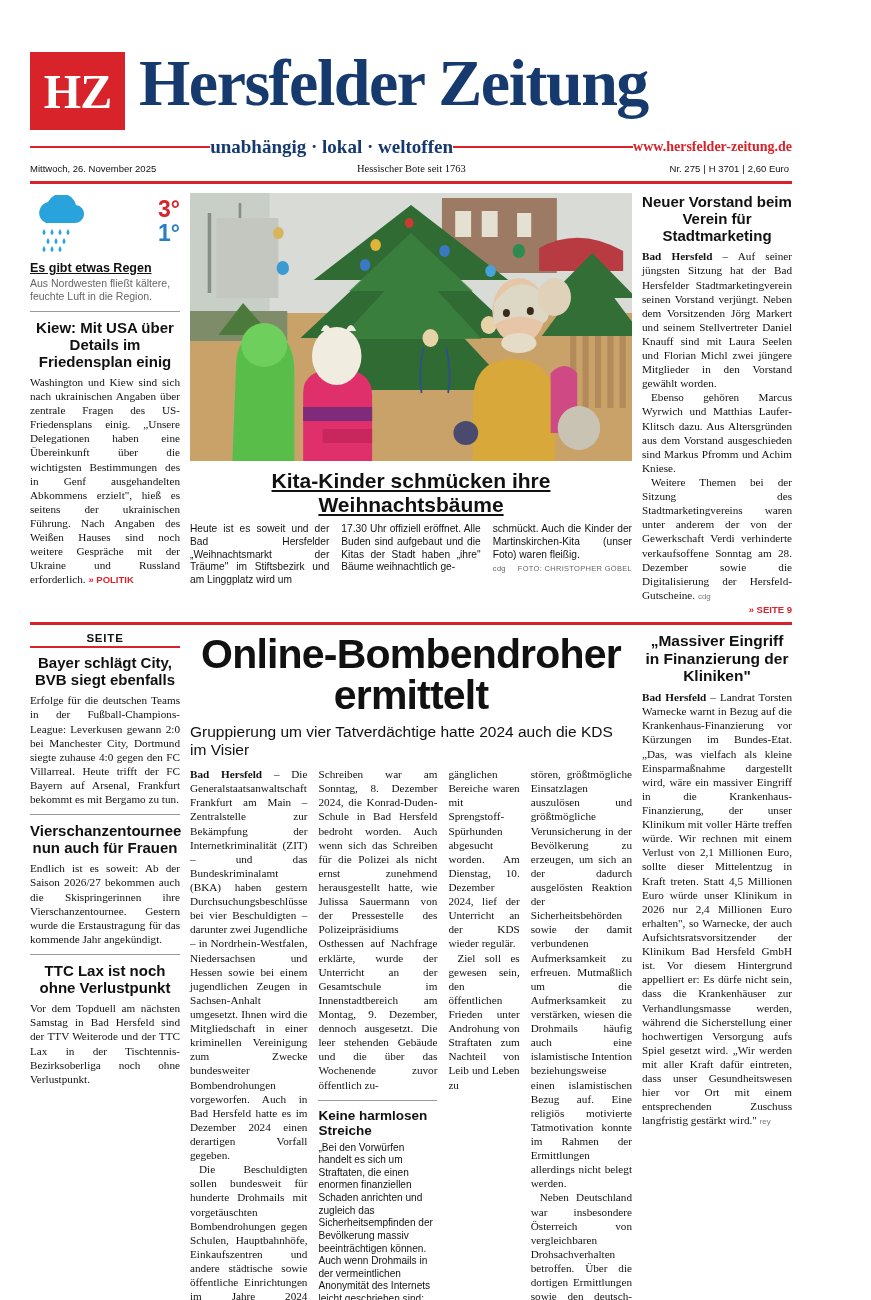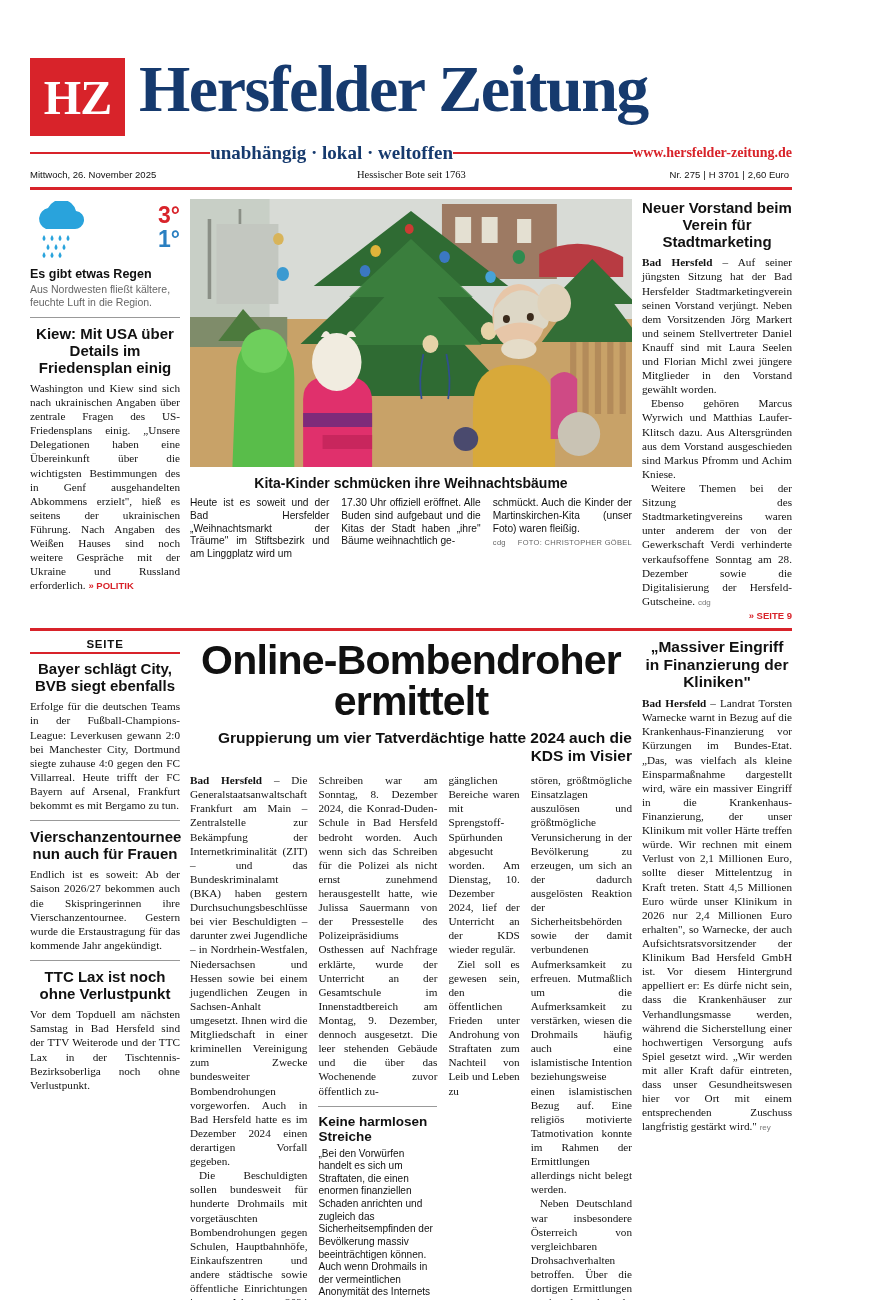--- a/index.html
+++ b/index.html
@@ -4,21 +4,21 @@
 <style>
   * { box-sizing: border-box; }
   html, body { margin:0; padding:0; }
   body {
     width: 871px; height: 1300px;
     background: #ffffff;
     font-family: "Liberation Serif", serif;
     color: #111;
     overflow: hidden;
   }
-  .page { width:822px; height:1300px; position:relative; padding: 16px 30px; }
+  .page { width:822px; height:1300px; position:relative; padding: 10px 30px; }
 
   
   .masthead { padding-top: 42px; display:flex; align-items:flex-start; }
   .hz-logo {
     width: 95px; height: 78px; background:#d8232a;
     color:#fff; display:flex; align-items:center; justify-content:center;
     font-family:"Liberation Serif", serif; font-weight:bold; font-size:48px;
     letter-spacing:-1px; flex:0 0 auto;
   }
   .hz-title {
@@ -52,21 +52,21 @@
   .col-left  { width: 150px; flex:0 0 150px; }
   .col-mid   { flex:1; margin:0 10px; }
   .col-right { width: 150px; flex:0 0 150px; }
 
   
   .weather { display:flex; align-items:flex-start; gap:4px; padding-top:2px;}
   .wicon { width:64px; height:60px; flex:0 0 64px; }
   .wtemps { text-align:right; flex:1; padding-top:2px;}
   .t-hi { font-family:"Liberation Sans",sans-serif; font-weight:bold; font-size:23px; color:#d8232a; line-height:1.05;}
   .t-lo { font-family:"Liberation Sans",sans-serif; font-weight:bold; font-size:23px; color:#2a7fc1; line-height:1.05;}
-  .w-head { font-family:"Liberation Sans",sans-serif; font-weight:bold; font-size:12.5px; margin-top:6px; }
+  .w-head { font-family:"Liberation Sans",sans-serif; font-weight:bold; font-size:12.5px; margin-top:6px;text-decoration:underline; }
   .w-sub { font-family:"Liberation Sans",sans-serif; font-size:10.5px; color:#666; line-height:1.22; margin-top:2px;}
 
   
   .kicker-bar {
     text-align:center; font-family:"Liberation Sans",sans-serif;
     font-weight:bold; font-size:11.5px; letter-spacing:0.8px;
     padding-bottom:2px; border-bottom:2px solid #d8232a; margin-bottom:5px;
   }
   .hl-s {
     font-family:"Liberation Sans",sans-serif; font-weight:bold;
@@ -84,41 +84,41 @@
     font-size:9.5px; color:#d8232a; white-space:nowrap;
   }
   .sig { font-family:"Liberation Sans",sans-serif; font-size:8px; color:#777; }
 
   .hrule { height:1px; background:#999; margin:8px 0 7px; }
 
   
   .photo { position:relative; width:100%; height:268px; overflow:hidden; background:#8a9a7a; }
   .photo svg { display:block; width:100%; height:100%; }
   .cap-head {
-    font-family:"Liberation Sans",sans-serif; font-weight:bold; font-size:14px;
-    text-align:center; margin:8px 0 6px;
+    font-family:"Liberation Sans",sans-serif; font-weight:bold; font-size:21px;
+    text-align:center; margin:8px 0 6px;text-decoration:underline;
   }
   .cap-cols { display:flex; gap:12px; }
   .cap-cols > div { flex:1; }
   .cap-txt {
     font-family:"Liberation Sans",sans-serif; font-size:10.2px;
     line-height:1.25; text-align:justify;
   }
   .credit-row { display:flex; justify-content:flex-end; gap:12px; margin-top:3px;}
   .credit { font-family:"Liberation Sans",sans-serif; font-size:7.5px; color:#666; letter-spacing:0.3px;}
 
   
   .main-hl {
     font-family:"Liberation Sans",sans-serif; font-weight:bold;
     font-size:41px; line-height:1.0; text-align:center; letter-spacing:-0.8px;
     margin-top:2px;
   }
   .main-sub {
     font-family:"Liberation Sans",sans-serif; font-size:15.5px;
-    text-align:right; margin-top:7px; margin-bottom:8px;font-weight:bold;
+    text-align:left; margin-top:7px; margin-bottom:8px;
   }
   .four-col { display:flex; gap:11px; }
   .four-col > .c { flex:1; }
 
   .boxlet-hd {
     font-family:"Liberation Sans",sans-serif; font-weight:bold; font-size:13.5px;
     margin:0 0 4px;
   }
   .boxlet-body {
     font-family:"Liberation Sans",sans-serif; font-size:10.1px;

